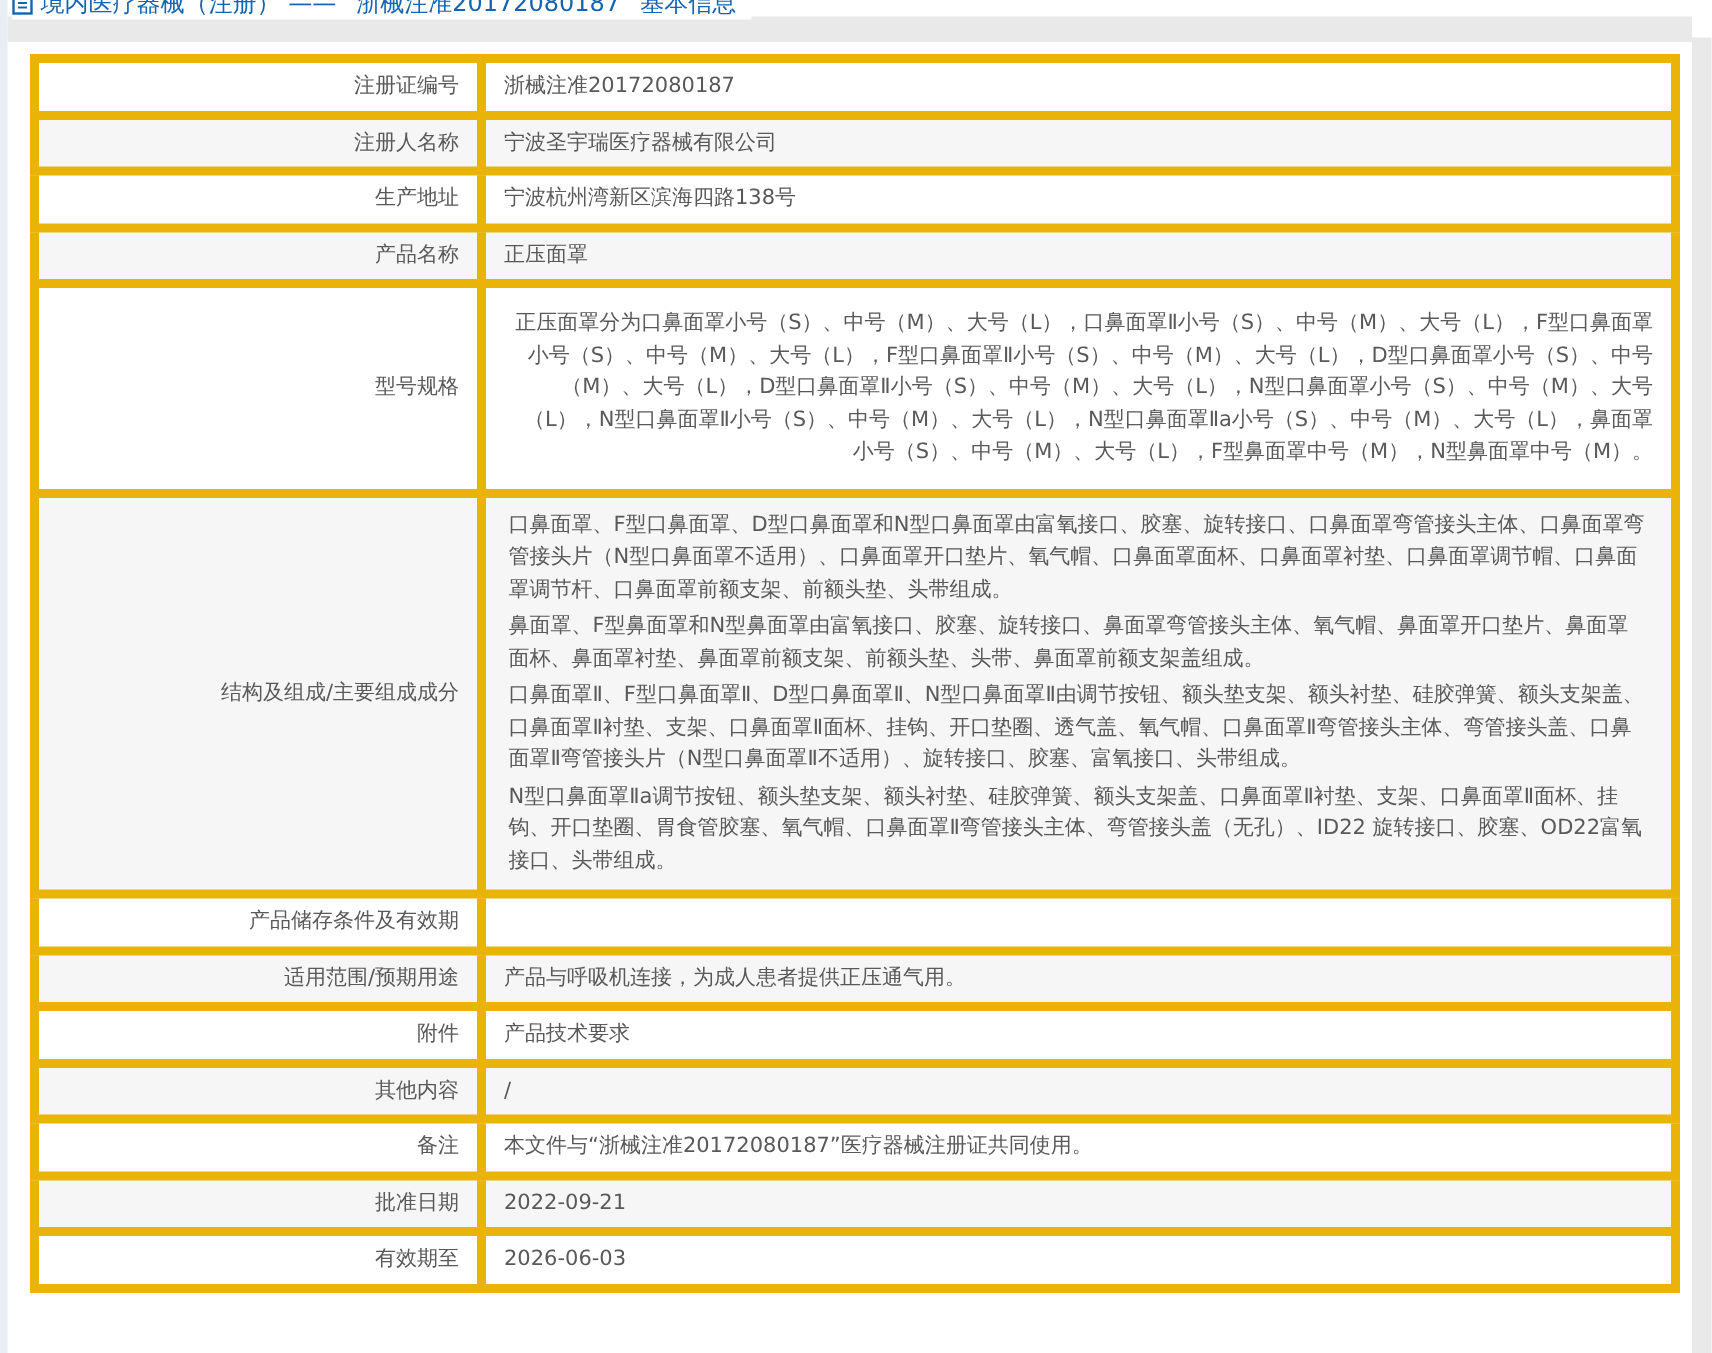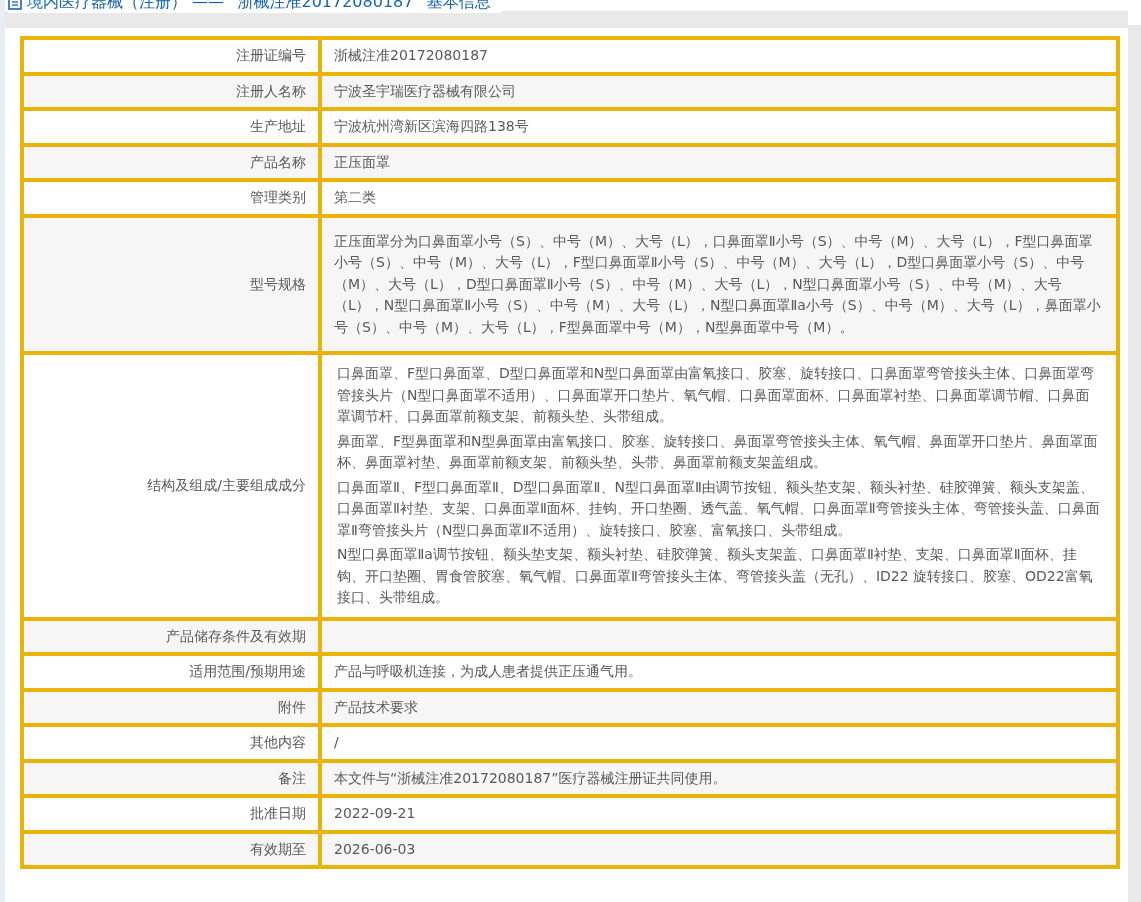--- a/index.html
+++ b/index.html
@@ -26,34 +26,34 @@
     color:#1464b3;font-size:16px;white-space:nowrap;
     background:#ffffff;padding-right:10px;z-index:2;
   }
   .doc-icon{display:inline-block;width:14px;height:16px;flex:0 0 auto;}
   .info-table{
     position:absolute;left:20px;top:36px;width:1100px;
     border-collapse:collapse;table-layout:fixed;
     font-size:14px;color:#595959;z-index:1;
   }
   .info-table td{
-    border:4px solid #eab308;
+    border:6px solid #eab308;
     padding:5px 12px;
     line-height:21.5px;
     vertical-align:middle;
     word-break:break-all;
   }
   .info-table td.label-cell{
     width:274px;
     text-align:right;
     color:#595959;
   }
   .info-table tr:nth-child(even){background:#f6f6f6;}
   .info-table tr:nth-child(odd){background:#ffffff;}
-  .info-table tr.tall-sm td{padding-top:13px;padding-bottom:13px;}
+  .info-table tr.tall-sm td{padding-top:13px;padding-bottom:13px;text-align:right;}
   .cell-paragraph{margin:3px;}
 </style>
 </head>
 <body>
 
 <div class="left-strip"></div>
 <div class="top-band"></div>
 <div class="scroll-strip"></div>
 
 <div class="page-title">
@@ -82,24 +82,20 @@
       <td class="label-cell">注册人名称</td>
       <td>宁波圣宇瑞医疗器械有限公司</td>
     </tr>
     <tr>
       <td class="label-cell">生产地址</td>
       <td>宁波杭州湾新区滨海四路138号</td>
     </tr>
     <tr>
       <td class="label-cell">产品名称</td>
       <td>正压面罩</td>
-    </tr>
-    <tr>
-      <td class="label-cell">管理类别</td>
-      <td>第二类</td>
     </tr>
     <tr class="tall-sm">
       <td class="label-cell">型号规格</td>
       <td>正压面罩分为口鼻面罩小号（S）、中号（M）、大号（L），口鼻面罩Ⅱ小号（S）、中号（M）、大号（L），F型口鼻面罩小号（S）、中号（M）、大号（L），F型口鼻面罩Ⅱ小号（S）、中号（M）、大号（L），D型口鼻面罩小号（S）、中号（M）、大号（L），D型口鼻面罩Ⅱ小号（S）、中号（M）、大号（L），N型口鼻面罩小号（S）、中号（M）、大号（L），N型口鼻面罩Ⅱ小号（S）、中号（M）、大号（L），N型口鼻面罩Ⅱa小号（S）、中号（M）、大号（L），鼻面罩小号（S）、中号（M）、大号（L），F型鼻面罩中号（M），N型鼻面罩中号（M）。</td>
     </tr>
     <tr>
       <td class="label-cell">结构及组成/主要组成成分</td>
       <td>
         <div class="cell-paragraph">口鼻面罩、F型口鼻面罩、D型口鼻面罩和N型口鼻面罩由富氧接口、胶塞、旋转接口、口鼻面罩弯管接头主体、口鼻面罩弯管接头片（N型口鼻面罩不适用）、口鼻面罩开口垫片、氧气帽、口鼻面罩面杯、口鼻面罩衬垫、口鼻面罩调节帽、口鼻面罩调节杆、口鼻面罩前额支架、前额头垫、头带组成。</div>
         <div class="cell-paragraph">鼻面罩、F型鼻面罩和N型鼻面罩由富氧接口、胶塞、旋转接口、鼻面罩弯管接头主体、氧气帽、鼻面罩开口垫片、鼻面罩面杯、鼻面罩衬垫、鼻面罩前额支架、前额头垫、头带、鼻面罩前额支架盖组成。</div>

